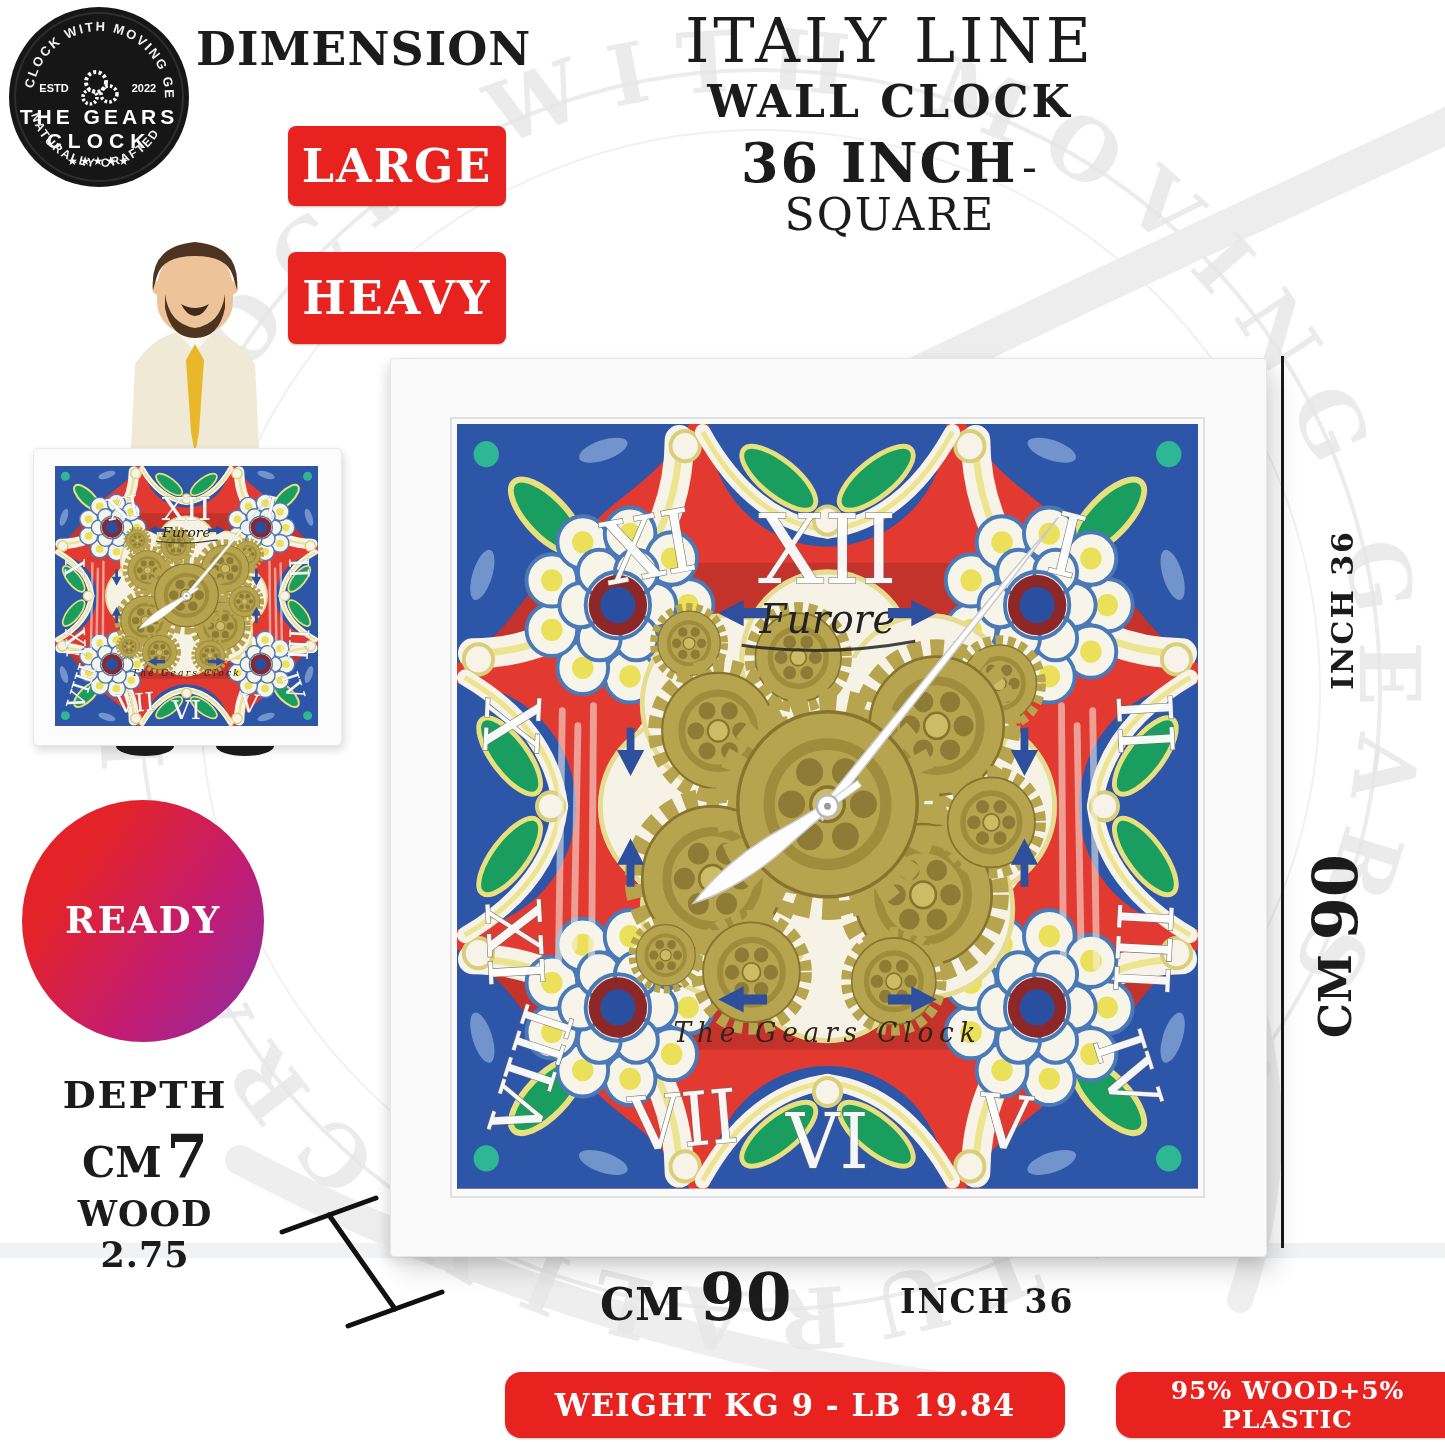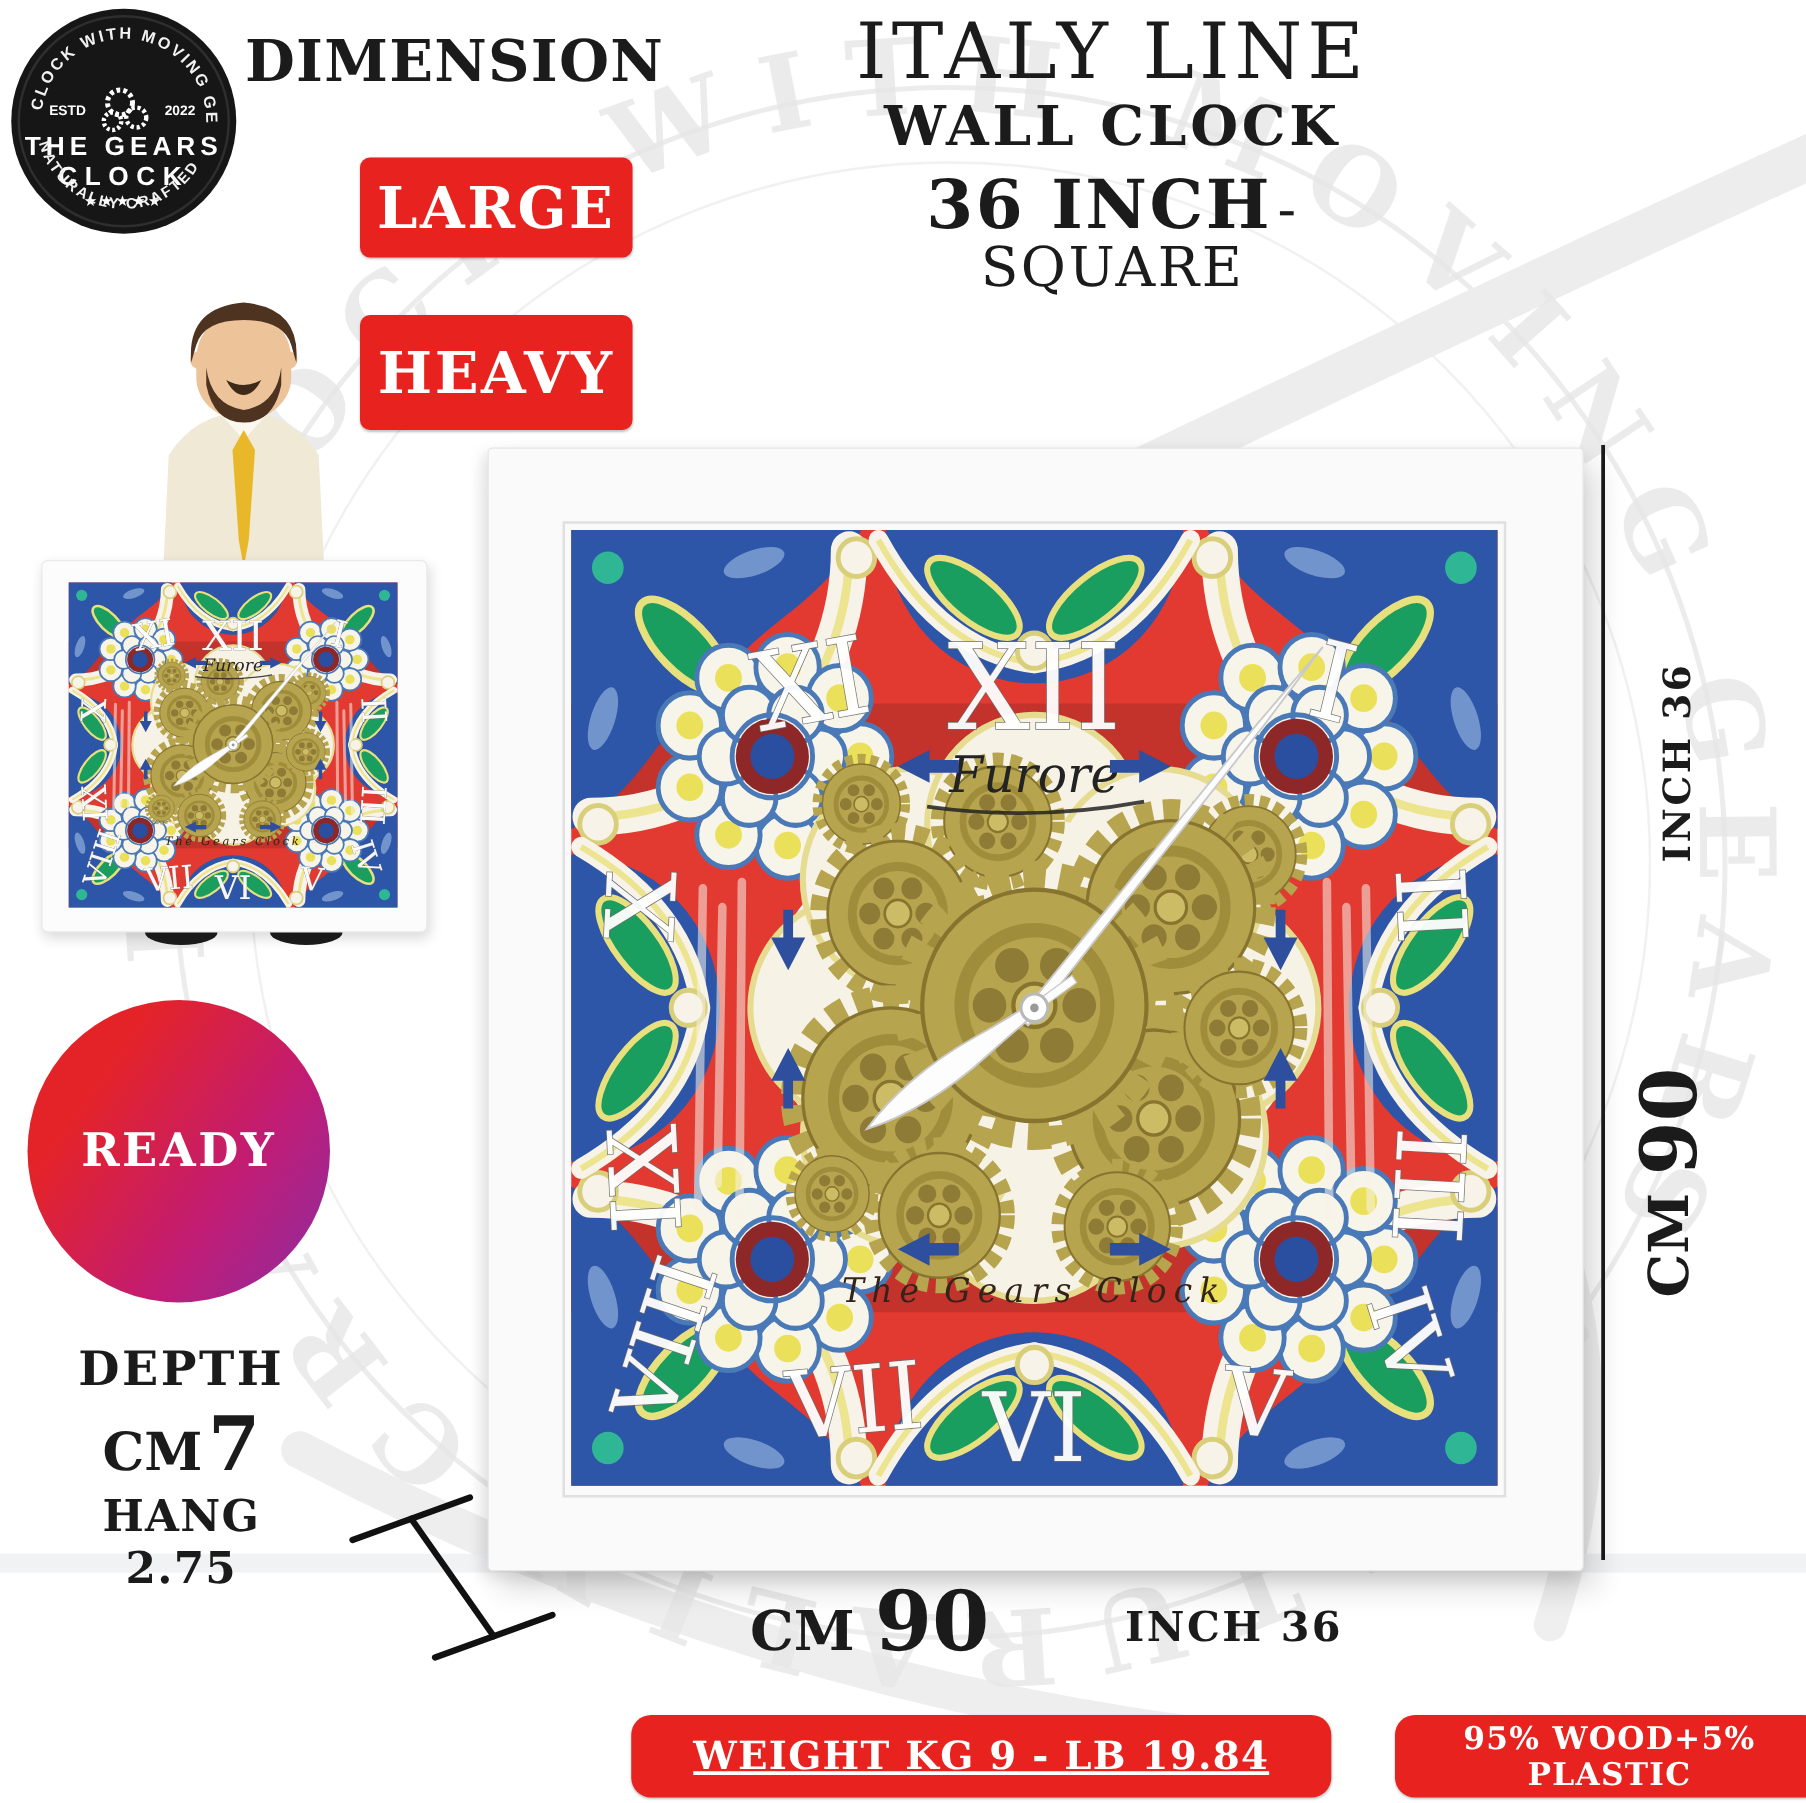--- a/index.html
+++ b/index.html
@@ -13,21 +13,21 @@
   .title-l1{font-size:62px;font-weight:400;letter-spacing:4px;}
   .title-l2{font-size:44px;font-weight:700;letter-spacing:3px;margin-top:6px;}
   .title-l3{margin-top:10px;}
   .title-l3 .big{font-size:54px;font-weight:700;letter-spacing:2px;}
   .title-l3 .small{font-size:44px;font-weight:400;letter-spacing:2px;}
   
   .pill{background:#e8231f;border-radius:8px;color:#fff;display:flex;align-items:center;justify-content:center;
         font-family:"DejaVu Serif",serif;font-weight:700;box-shadow:0 1px 2px rgba(0,0,0,.25);}
   .pill-large{left:288px;top:126px;width:218px;height:80px;font-size:46px;letter-spacing:2px;}
   .pill-heavy{left:288px;top:252px;width:218px;height:92px;font-size:46px;letter-spacing:2px;}
-  .pill-weight{left:505px;top:1372px;width:560px;height:66px;font-size:31px;letter-spacing:1px;border-radius:16px;text-decoration:underline;}
+  .pill-weight{left:505px;top:1372px;width:560px;height:66px;font-size:31px;letter-spacing:1px;border-radius:16px;}
   .pill-material{left:1116px;top:1372px;width:343px;height:66px;font-size:25px;letter-spacing:1px;border-radius:16px;text-align:center;}
   
   .ready-circle{left:22px;top:800px;width:242px;height:242px;border-radius:50%;
       background:linear-gradient(125deg,#e42329 25%,#c11c74 65%,#8b2da4 100%);
       display:flex;flex-direction:column;align-items:center;justify-content:center;color:#fff;
       font-family:"DejaVu Serif",serif;font-weight:700;font-size:37px;letter-spacing:2px;line-height:1.55;}
   
   .depth-block{left:40px;top:1072px;width:210px;text-align:center;}
   .depth-l1{font-size:38px;font-weight:700;letter-spacing:2px;}
   .depth-l2{margin-top:4px;}
@@ -307,21 +307,21 @@
   <div>READY</div>
 </div>
 
 <div class="abs depth-block">
   <div class="serif depth-l1">DEPTH</div>
   <div class="depth-l2">
     <span class="serif u">CM</span>
     <span class="serif v">7</span>
   </div>
   <div class="serif depth-l3">
-    <span>HANG</span>
+    <span>WOOD</span>
     <span>2.75</span>
   </div>
 </div>
 
 <svg class="abs" style="left:250px;top:1168px" width="210" height="170">
   <g stroke="#111" stroke-width="5" stroke-linecap="round">
     <line x1="32" y1="64" x2="126" y2="30"></line>
     <line x1="98" y1="158" x2="192" y2="124"></line>
     <line x1="79" y1="47" x2="145" y2="141"></line>
   </g>

